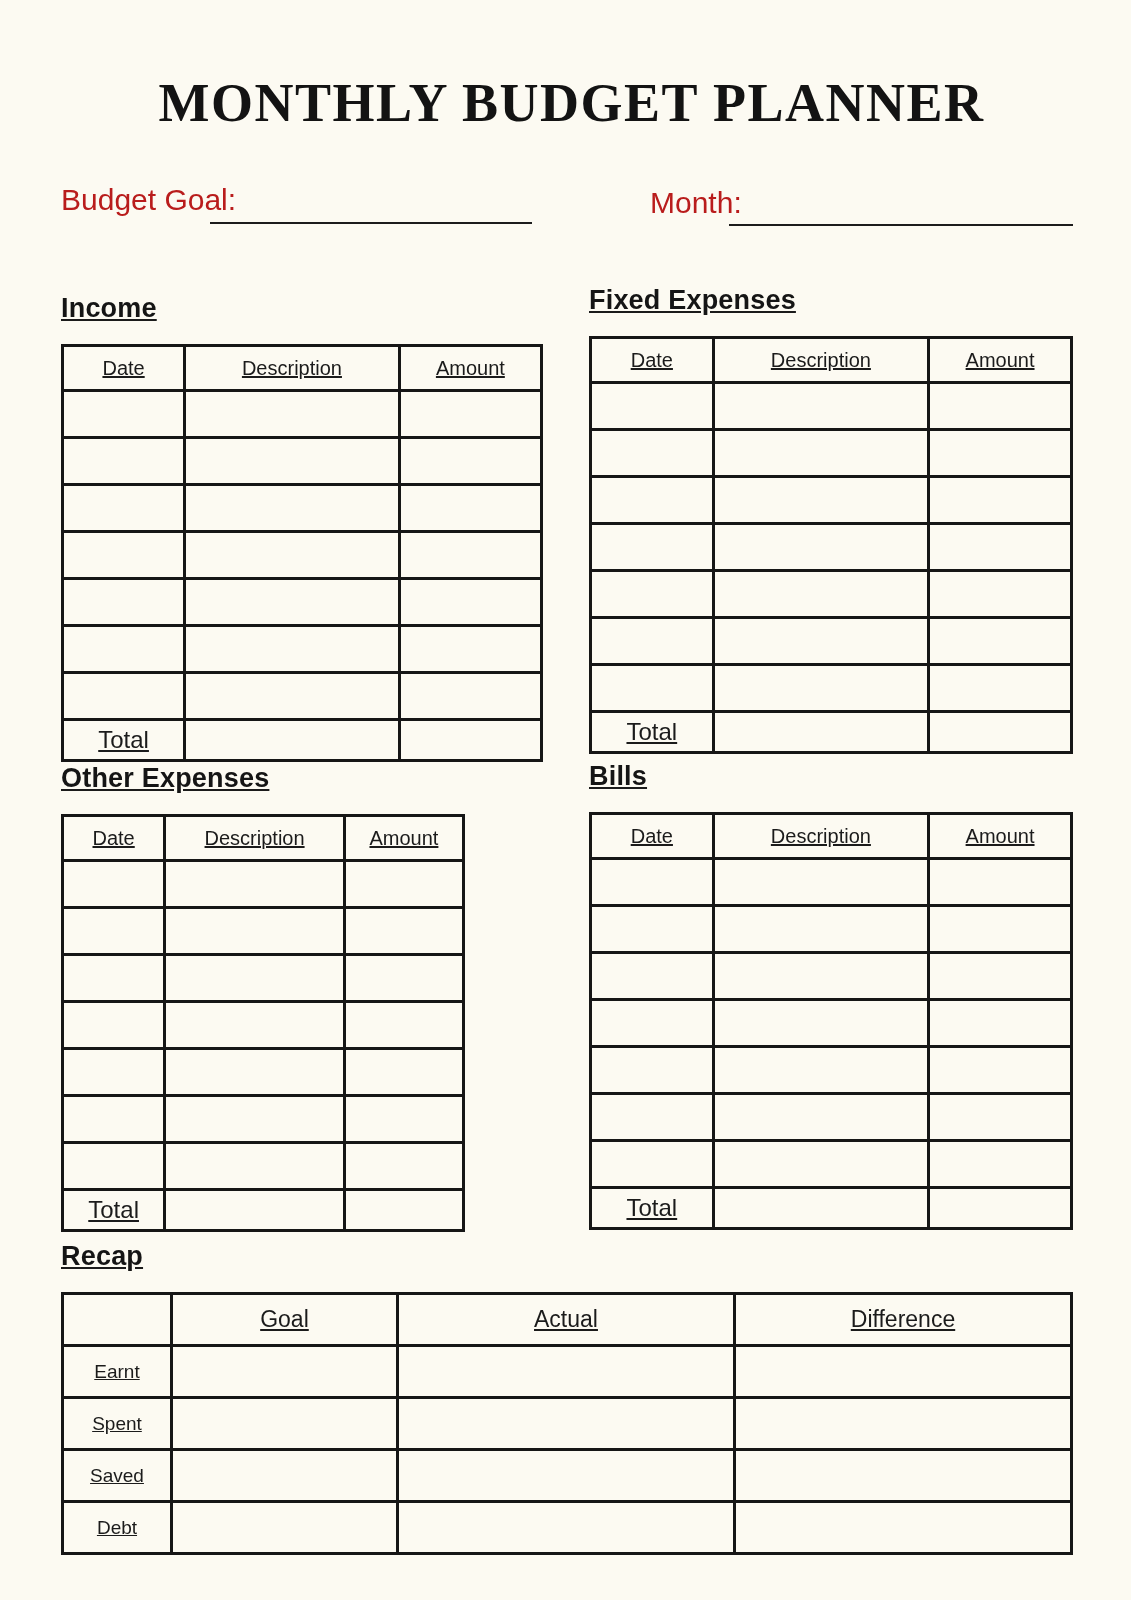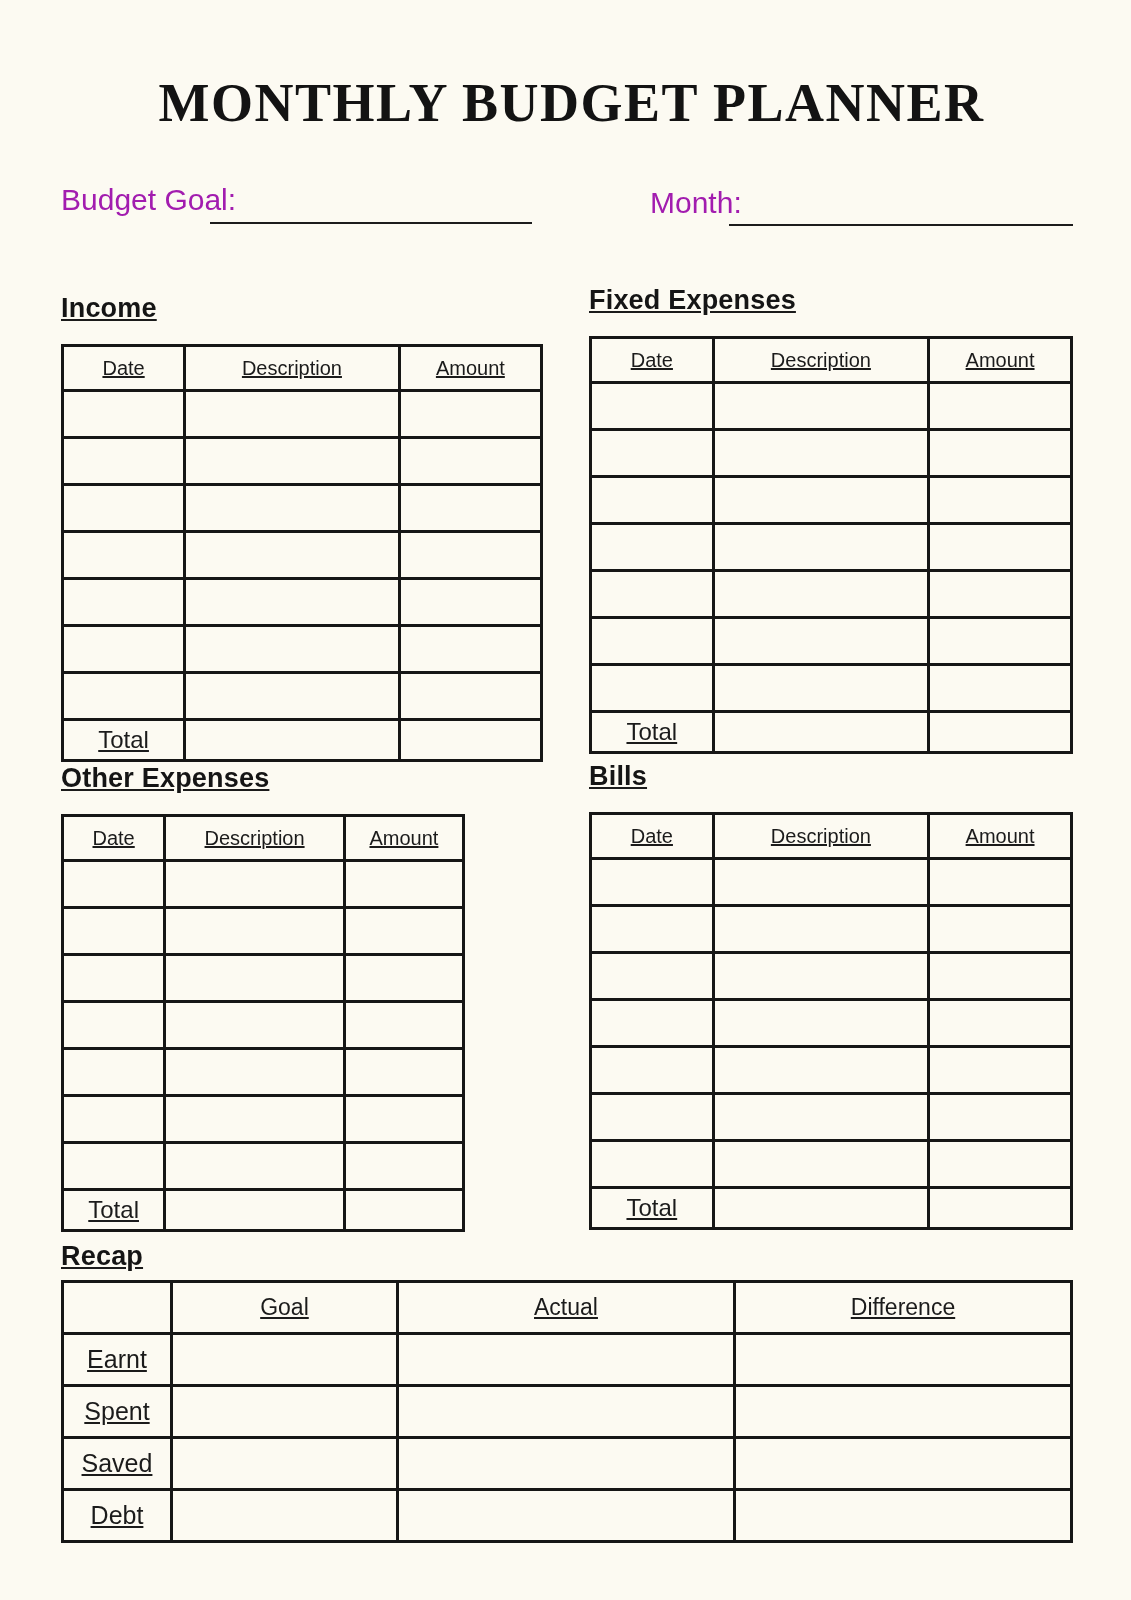--- a/index.html
+++ b/index.html
@@ -25,21 +25,21 @@
     color: #131313;
     margin: 0;
     white-space: nowrap;
   }
 
   
   .field-label {
     position: absolute;
     font-size: 30px;
     font-weight: 400;
-    color: #a21caf;
+    color: #b91c1c;
     white-space: nowrap;
   }
   .label-budget-goal { left: 61px; top: 183px; }
   .label-month { left: 650px; top: 186px; }
   .fill-line {
     position: absolute;
     border-bottom: 2px solid #1c1c1c;
     height: 36px;
     background: transparent;
   }
@@ -55,21 +55,21 @@
   .sec-recap  { left: 61px; top: 1240px; width: 1012px; }
 
   .sec-heading {
     margin: 0 0 20px 0;
     font-size: 27px;
     line-height: 32px;
     font-weight: 700;
     color: #151515;
     letter-spacing: 0.2px;
   }
-  .sec-recap .sec-heading { margin-bottom: 8px; }
+  .sec-recap .sec-heading { margin-bottom: 20px; }
 
   
   table.planner-table {
     width: 100%;
     border-collapse: collapse;
     table-layout: fixed;
   }
   .planner-table th, .planner-table td {
     border: 3px solid #161616;
     padding: 0;
@@ -78,21 +78,21 @@
     font-weight: 400;
     color: #1b1b1b;
     overflow: hidden;
   }
   .entry-table th { height: 42px; font-size: 20px; }
   .entry-table td { height: 44px; font-size: 24px; }
   .entry-table tr.total-row td { height: 38px; }
   .total-label { font-size: 24px; margin-top: 45px; }
 
   .recap-table th { height: 49px; font-size: 23px; }
-  .recap-table td { height: 49px; font-size: 25px; }
+  .recap-table td { height: 49px; font-size: 19px; }
 </style>
 <title>MONTHLY BUDGET PLANNER</title></head>
 <body>
 
 <div class="page">
 
   <h1 class="title">MONTHLY BUDGET PLANNER</h1>
 
   <span class="field-label label-budget-goal">Budget Goal:</span>
   <span class="fill-line line-budget-goal"></span>

